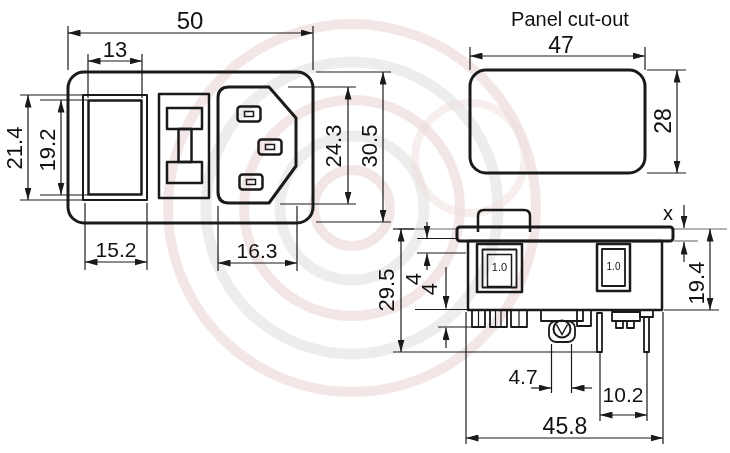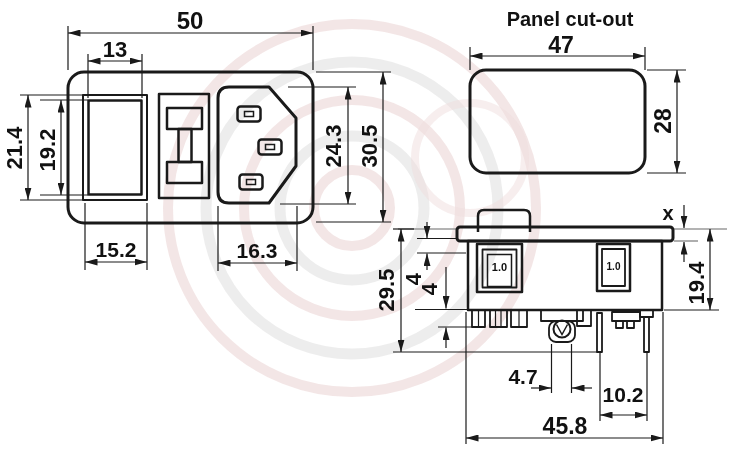--- a/index.html
+++ b/index.html
@@ -1,17 +1,17 @@
 <!DOCTYPE html>
 <html><head>
 <meta charset="utf-8">
 <style>
   html,body{margin:0;padding:0;background:#fff;}
   .stage{position:relative;width:730px;height:453px;background:#ffffff;overflow:hidden;
-         font-family:"Liberation Sans",sans-serif;font-weight:bold;}
+         font-family:"Liberation Sans",sans-serif;}
   svg text{font-family:"Liberation Sans",sans-serif;fill:#111;}
   .o3 {fill:none;stroke:#1a1a1a;stroke-width:3;stroke-linejoin:round;}
   .o25{fill:none;stroke:#1a1a1a;stroke-width:2.5;stroke-linejoin:round;}
   .o2 {fill:none;stroke:#1a1a1a;stroke-width:2;stroke-linejoin:round;}
   .o18{fill:none;stroke:#1a1a1a;stroke-width:1.8;stroke-linejoin:round;}
   .o15{fill:none;stroke:#1a1a1a;stroke-width:1.5;}
   .x1 {stroke:#1a1a1a;stroke-width:1.2;fill:none;}
   .dim{stroke:#1a1a1a;stroke-width:1.2;fill:none;}
   .gr {stroke:#9a9a9a;stroke-width:1.6;fill:none;}
   .wm-p{fill:none;stroke:#e9d2d2;stroke-width:10;opacity:.55;}

